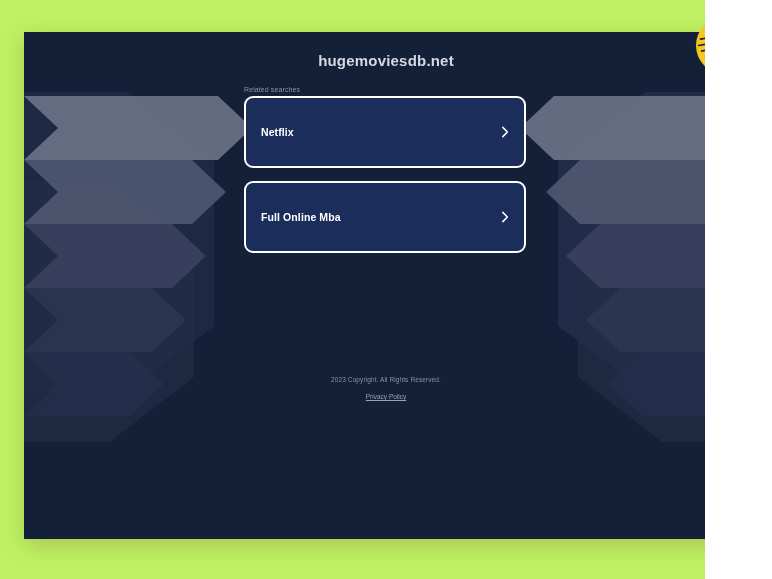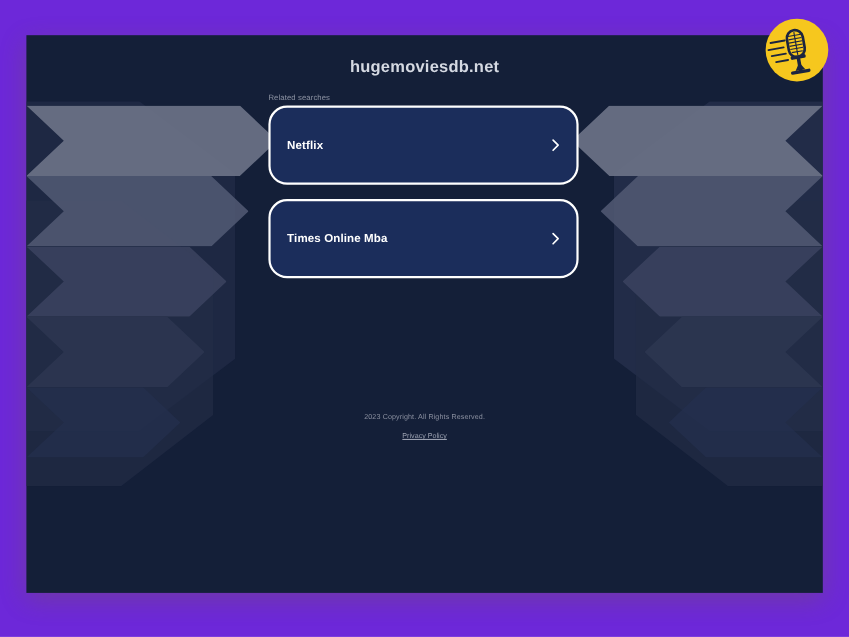--- a/index.html
+++ b/index.html
@@ -10,23 +10,23 @@
   body {
     width: 772px;
     height: 579px;
     overflow: hidden;
     font-family: "Liberation Sans", sans-serif;
   }
 
   
   #canvas {
     position: relative;
-    width: 772px;
+    width: 705px;
     height: 579px;
-    background: #6d28d9;
+    background: #bef264;
     overflow: hidden;
   }
 
   
   #page {
     position: absolute;
     left: 24px;
     top: 32px;
     width: 724px;
     height: 507px;
@@ -95,21 +95,21 @@
     width: 282px;
   }
 
   .card {
     position: relative;
     box-sizing: border-box;
     height: 72px;
     margin-bottom: 13px;
     background: #1b2d5b;
     border: 2px solid #ffffff;
-    border-radius: 17px;
+    border-radius: 9px;
     cursor: pointer;
     text-align: center;
   }
 
   .card-label {
     position: absolute;
     left: 15px;
     top: 50%;
     transform: translateY(-50%);
     font-size: 10.5px;
@@ -210,21 +210,21 @@
       <div id="cards">
 
         <div class="card">
           <span class="card-label">Netflix</span>
           <svg class="card-chevron" viewBox="0 0 14 14">
             <path d="M4.8 2.4 L9.4 7 L4.8 11.6" fill="none" stroke="#ffffff" stroke-width="1.5" stroke-linecap="round" stroke-linejoin="round"></path>
           </svg>
         </div>
 
         <div class="card">
-          <span class="card-label">Times Online Mba</span>
+          <span class="card-label">Full Online Mba</span>
           <svg class="card-chevron" viewBox="0 0 14 14">
             <path d="M4.8 2.4 L9.4 7 L4.8 11.6" fill="none" stroke="#ffffff" stroke-width="1.5" stroke-linecap="round" stroke-linejoin="round"></path>
           </svg>
         </div>
 
 
       </div>
 
       <div id="footer">
         <div id="copyright">2023 Copyright. All Rights Reserved.</div>

